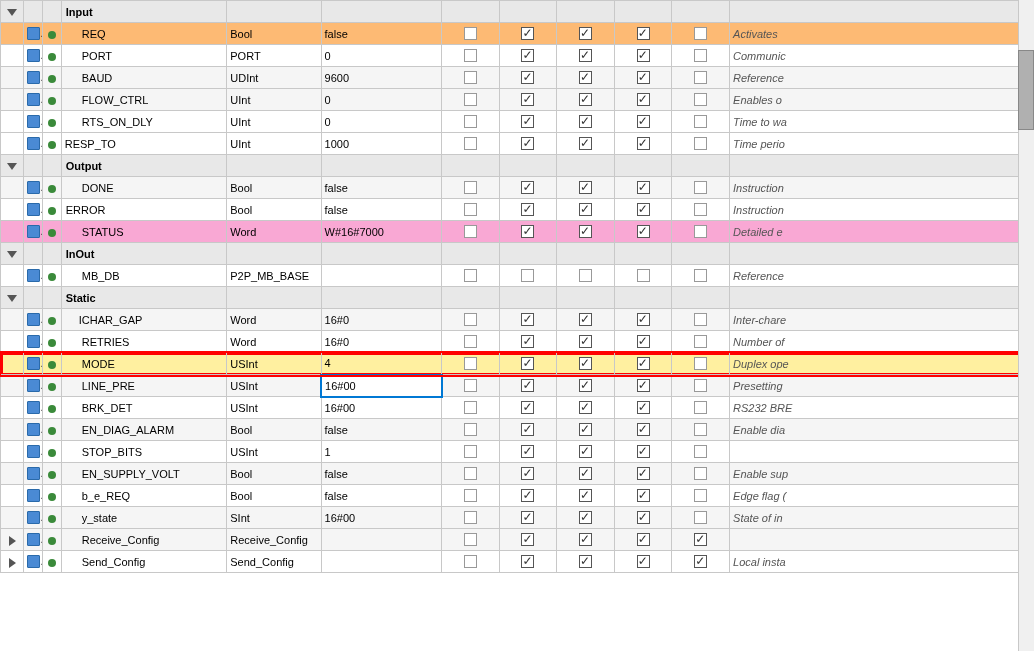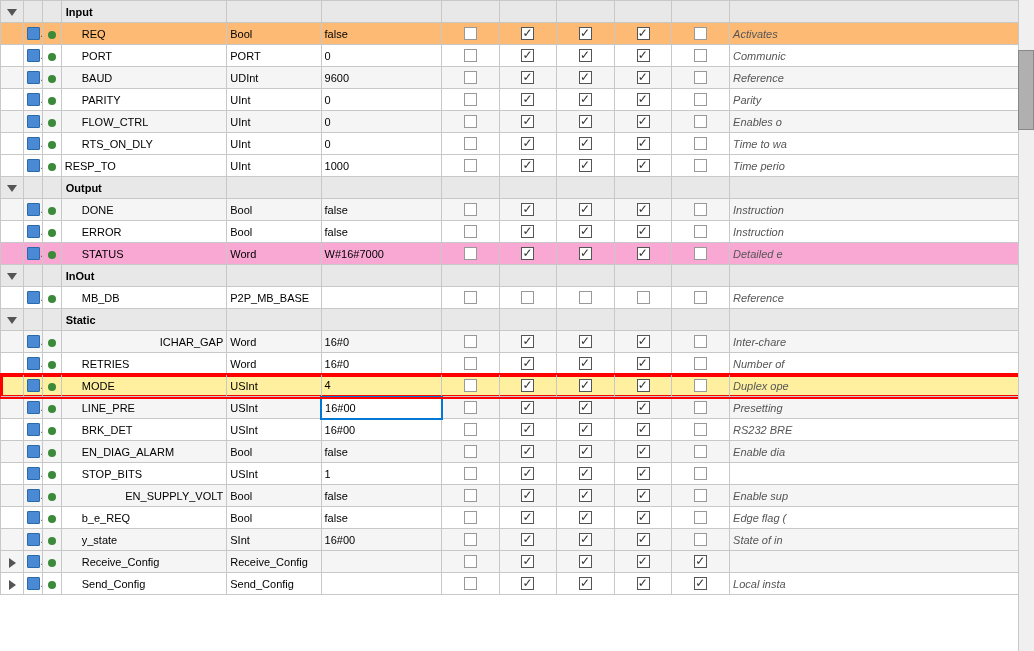--- a/index.html
+++ b/index.html
@@ -163,34 +163,20 @@
           <td style="padding-left: 20px;">BAUD</td>
           <td>UDInt</td>
           <td class="col-value-cell">9600</td>
           <td style="text-align: center;"><span class="checkbox-unchecked"></span></td>
           <td style="text-align: center;"><span class="checkbox-checked"></span></td>
           <td style="text-align: center;"><span class="checkbox-checked"></span></td>
           <td style="text-align: center;"><span class="checkbox-checked"></span></td>
           <td style="text-align: center;"><span class="checkbox-unchecked"></span></td>
           <td style="color: rgb(85, 85, 85); font-style: italic;">Reference</td>
         </tr>
-        <tr style="background: rgb(255, 255, 255);">
-          <td style="text-align: center;"></td>
-          <td style="text-align: center;"><span style="display: inline-block; width: 13px; height: 13px; background: rgb(74, 138, 212); border: 1px solid rgb(42, 106, 170); border-radius: 1px; vertical-align: middle;"></span></td>
-          <td style="text-align: center;"><span style="display: inline-block; width: 8px; height: 8px; background: rgb(58, 138, 58); border-radius: 50%; vertical-align: middle;"></span></td>
-          <td style="padding-left: 20px;">PARITY</td>
-          <td>UInt</td>
-          <td class="col-value-cell">0</td>
-          <td style="text-align: center;"><span class="checkbox-unchecked"></span></td>
-          <td style="text-align: center;"><span class="checkbox-checked"></span></td>
-          <td style="text-align: center;"><span class="checkbox-checked"></span></td>
-          <td style="text-align: center;"><span class="checkbox-checked"></span></td>
-          <td style="text-align: center;"><span class="checkbox-unchecked"></span></td>
-          <td style="color: rgb(85, 85, 85); font-style: italic;">Parity</td>
-        </tr>
         <tr style="background: rgb(245, 245, 245);">
           <td style="text-align: center;"></td>
           <td style="text-align: center;"><span style="display: inline-block; width: 13px; height: 13px; background: rgb(74, 138, 212); border: 1px solid rgb(42, 106, 170); border-radius: 1px; vertical-align: middle;"></span></td>
           <td style="text-align: center;"><span style="display: inline-block; width: 8px; height: 8px; background: rgb(58, 138, 58); border-radius: 50%; vertical-align: middle;"></span></td>
           <td style="padding-left: 20px;">FLOW_CTRL</td>
           <td>UInt</td>
           <td class="col-value-cell">0</td>
           <td style="text-align: center;"><span class="checkbox-unchecked"></span></td>
           <td style="text-align: center;"><span class="checkbox-checked"></span></td>
           <td style="text-align: center;"><span class="checkbox-checked"></span></td>
@@ -251,21 +237,21 @@
           <td style="text-align: center;"><span class="checkbox-checked"></span></td>
           <td style="text-align: center;"><span class="checkbox-checked"></span></td>
           <td style="text-align: center;"><span class="checkbox-checked"></span></td>
           <td style="text-align: center;"><span class="checkbox-unchecked"></span></td>
           <td style="color: rgb(85, 85, 85); font-style: italic;">Instruction</td>
         </tr>
         <tr style="background: rgb(255, 255, 255);">
           <td style="text-align: center;"></td>
           <td style="text-align: center;"><span style="display: inline-block; width: 13px; height: 13px; background: rgb(74, 138, 212); border: 1px solid rgb(42, 106, 170); border-radius: 1px; vertical-align: middle;"></span></td>
           <td style="text-align: center;"><span style="display: inline-block; width: 8px; height: 8px; background: rgb(58, 138, 58); border-radius: 50%; vertical-align: middle;"></span></td>
-          <td style="padding-left: 20px;">ERROR</td>
+          <td style="padding-left: 4px;">ERROR</td>
           <td>Bool</td>
           <td class="col-value-cell">false</td>
           <td style="text-align: center;"><span class="checkbox-unchecked"></span></td>
           <td style="text-align: center;"><span class="checkbox-checked"></span></td>
           <td style="text-align: center;"><span class="checkbox-checked"></span></td>
           <td style="text-align: center;"><span class="checkbox-checked"></span></td>
           <td style="text-align: center;"><span class="checkbox-unchecked"></span></td>
           <td style="color: rgb(85, 85, 85); font-style: italic;">Instruction</td>
         </tr>
         <tr style="background: #f9a8d4;">
@@ -321,21 +307,21 @@
           <td style="text-align: center;"></td>
           <td style="text-align: center;"></td>
           <td style="text-align: center;"></td>
           <td style="text-align: center;"></td>
           <td style="color: rgb(85, 85, 85); font-style: italic;"></td>
         </tr>
         <tr style="background: rgb(245, 245, 245);">
           <td style="text-align: center;"></td>
           <td style="text-align: center;"><span style="display: inline-block; width: 13px; height: 13px; background: rgb(74, 138, 212); border: 1px solid rgb(42, 106, 170); border-radius: 1px; vertical-align: middle;"></span></td>
           <td style="text-align: center;"><span style="display: inline-block; width: 8px; height: 8px; background: rgb(58, 138, 58); border-radius: 50%; vertical-align: middle;"></span></td>
-          <td style="padding-left: 17px; text-align: right;">ICHAR_GAP</td>
+          <td style="padding-left: 17px;">ICHAR_GAP</td>
           <td>Word</td>
           <td class="col-value-cell">16#0</td>
           <td style="text-align: center;"><span class="checkbox-unchecked"></span></td>
           <td style="text-align: center;"><span class="checkbox-checked"></span></td>
           <td style="text-align: center;"><span class="checkbox-checked"></span></td>
           <td style="text-align: center;"><span class="checkbox-checked"></span></td>
           <td style="text-align: center;"><span class="checkbox-unchecked"></span></td>
           <td style="color: rgb(85, 85, 85); font-style: italic;">Inter-chare</td>
         </tr>
         <tr style="background: rgb(255, 255, 255);">
@@ -419,21 +405,21 @@
           <td style="text-align: center;"><span class="checkbox-checked"></span></td>
           <td style="text-align: center;"><span class="checkbox-checked"></span></td>
           <td style="text-align: center;"><span class="checkbox-checked"></span></td>
           <td style="text-align: center;"><span class="checkbox-unchecked"></span></td>
           <td style="color: rgb(85, 85, 85); font-style: italic;"></td>
         </tr>
         <tr style="background: rgb(245, 245, 245);">
           <td style="text-align: center;"></td>
           <td style="text-align: center;"><span style="display: inline-block; width: 13px; height: 13px; background: rgb(74, 138, 212); border: 1px solid rgb(42, 106, 170); border-radius: 1px; vertical-align: middle;"></span></td>
           <td style="text-align: center;"><span style="display: inline-block; width: 8px; height: 8px; background: rgb(58, 138, 58); border-radius: 50%; vertical-align: middle;"></span></td>
-          <td style="padding-left: 20px; text-align: right;">EN_SUPPLY_VOLT</td>
+          <td style="padding-left: 20px;">EN_SUPPLY_VOLT</td>
           <td>Bool</td>
           <td class="col-value-cell">false</td>
           <td style="text-align: center;"><span class="checkbox-unchecked"></span></td>
           <td style="text-align: center;"><span class="checkbox-checked"></span></td>
           <td style="text-align: center;"><span class="checkbox-checked"></span></td>
           <td style="text-align: center;"><span class="checkbox-checked"></span></td>
           <td style="text-align: center;"><span class="checkbox-unchecked"></span></td>
           <td style="color: rgb(85, 85, 85); font-style: italic;">Enable sup</td>
         </tr>
         <tr style="background: rgb(255, 255, 255);">

